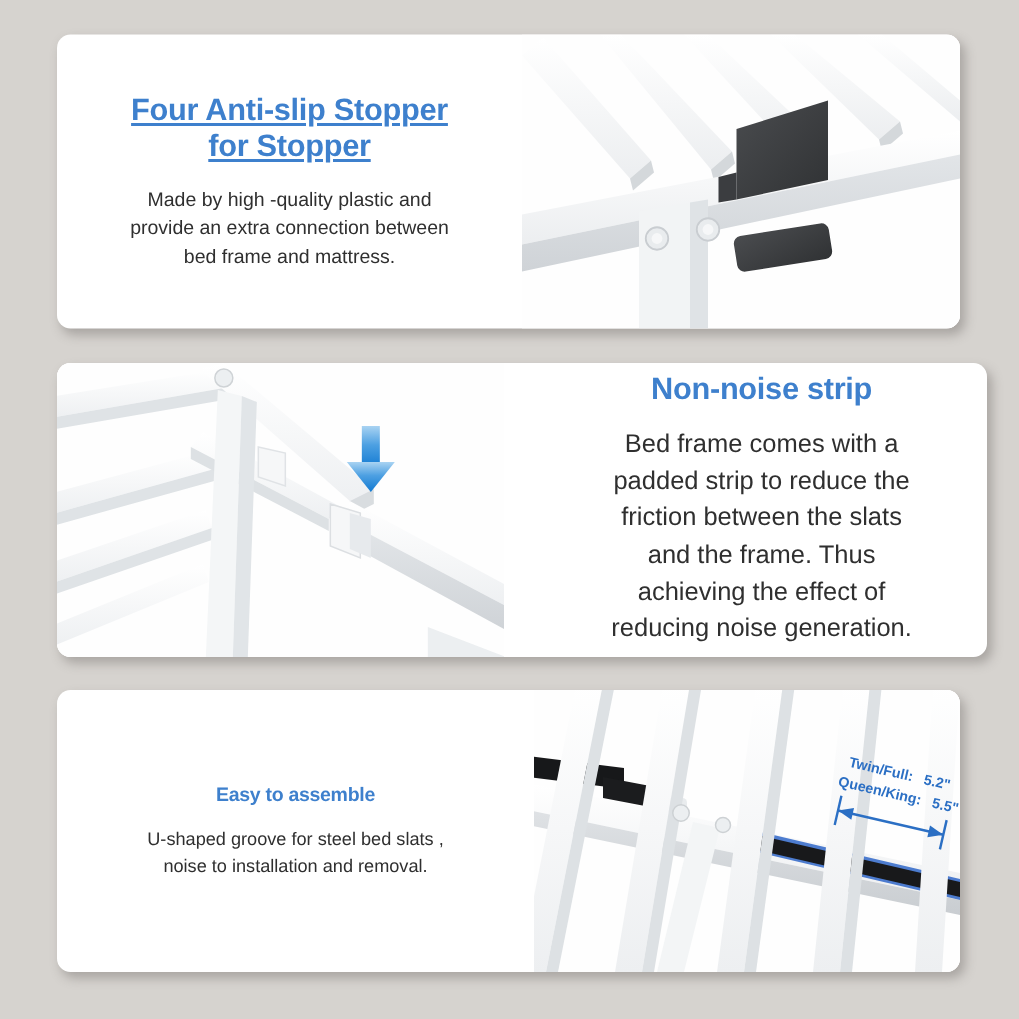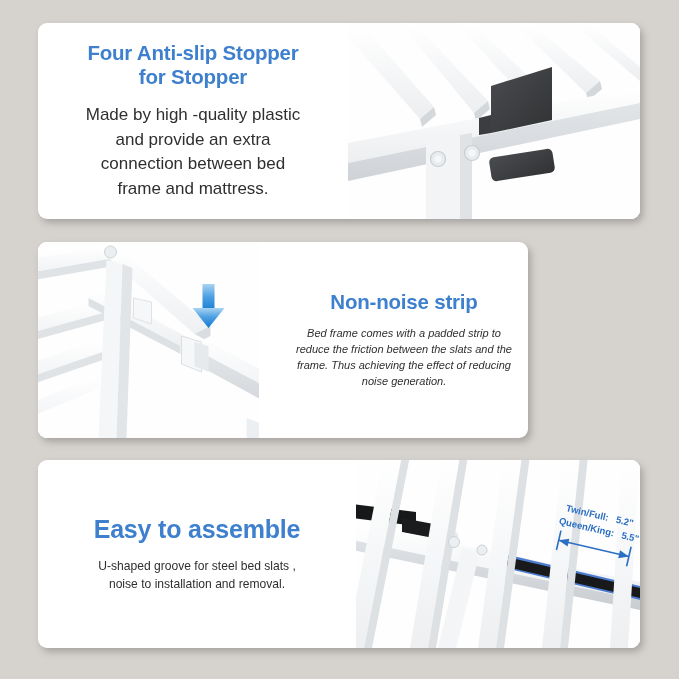--- a/index.html
+++ b/index.html
@@ -26,21 +26,21 @@
     position: absolute;
     background: #ffffff;
     border-radius: 9px;
     box-shadow: 3px 4px 7px rgba(100, 96, 92, 0.40);
     overflow: hidden;
     display: flex;
     flex-direction: row;
   }
 
   #card-1 { left: 38px; top: 23px;  width: 602px; height: 196px; }
-  #card-2 { left: 38px; top: 242px; width: 490px; height: 196px; gap: 21px; }
+  #card-2 { left: 38px; top: 242px; width: 620px; height: 196px; gap: 21px; }
   #card-3 { left: 38px; top: 460px; width: 602px; height: 188px; }
 
   .text-pane {
     display: flex;
     flex-direction: column;
     align-items: center;
     justify-content: center;
     box-sizing: border-box;
     padding: 6px 14px;
   }
@@ -60,33 +60,33 @@
   }
   .body-text {
     color: #2f2f2f;
     text-align: center;
     line-height: 1.45;
     margin: 0;
   }
 
   
   #card-1 .text-pane { width: 310px; }
-  #card-1 .heading { font-size: 20.5px; margin-bottom: 14px; }
-  #card-1 .body-text { font-size: 17px; width: 232px; }
+  #card-1 .heading { font-size: 20.5px; margin-bottom: 14px; text-decoration: underline; }
+  #card-1 .body-text { font-size: 13px; width: 232px; }
   #card-1 .img-pane { width: 292px; }
 
   
   #card-2 .img-pane { width: 300px; }
   #card-2 .text-pane { width: 302px; }
   #card-2 .heading { font-size: 20.5px; margin-bottom: 12px; }
-  #card-2 .body-text { font-size: 11px; width: 220px; font-style: italic; }
+  #card-2 .body-text { font-size: 17px; width: 220px; }
 
   
   #card-3 .text-pane { width: 318px; }
-  #card-3 .heading { font-size: 25px; margin-bottom: 14px; }
+  #card-3 .heading { font-size: 13px; margin-bottom: 14px; }
   #card-3 .body-text { font-size: 12.1px; width: 216px; }
   #card-3 .img-pane { width: 284px; }
 
   svg.photo-svg { display: block; width: 100%; height: 100%; }
 </style>
 </head>
 <body>
 
 <div class="board">
 

